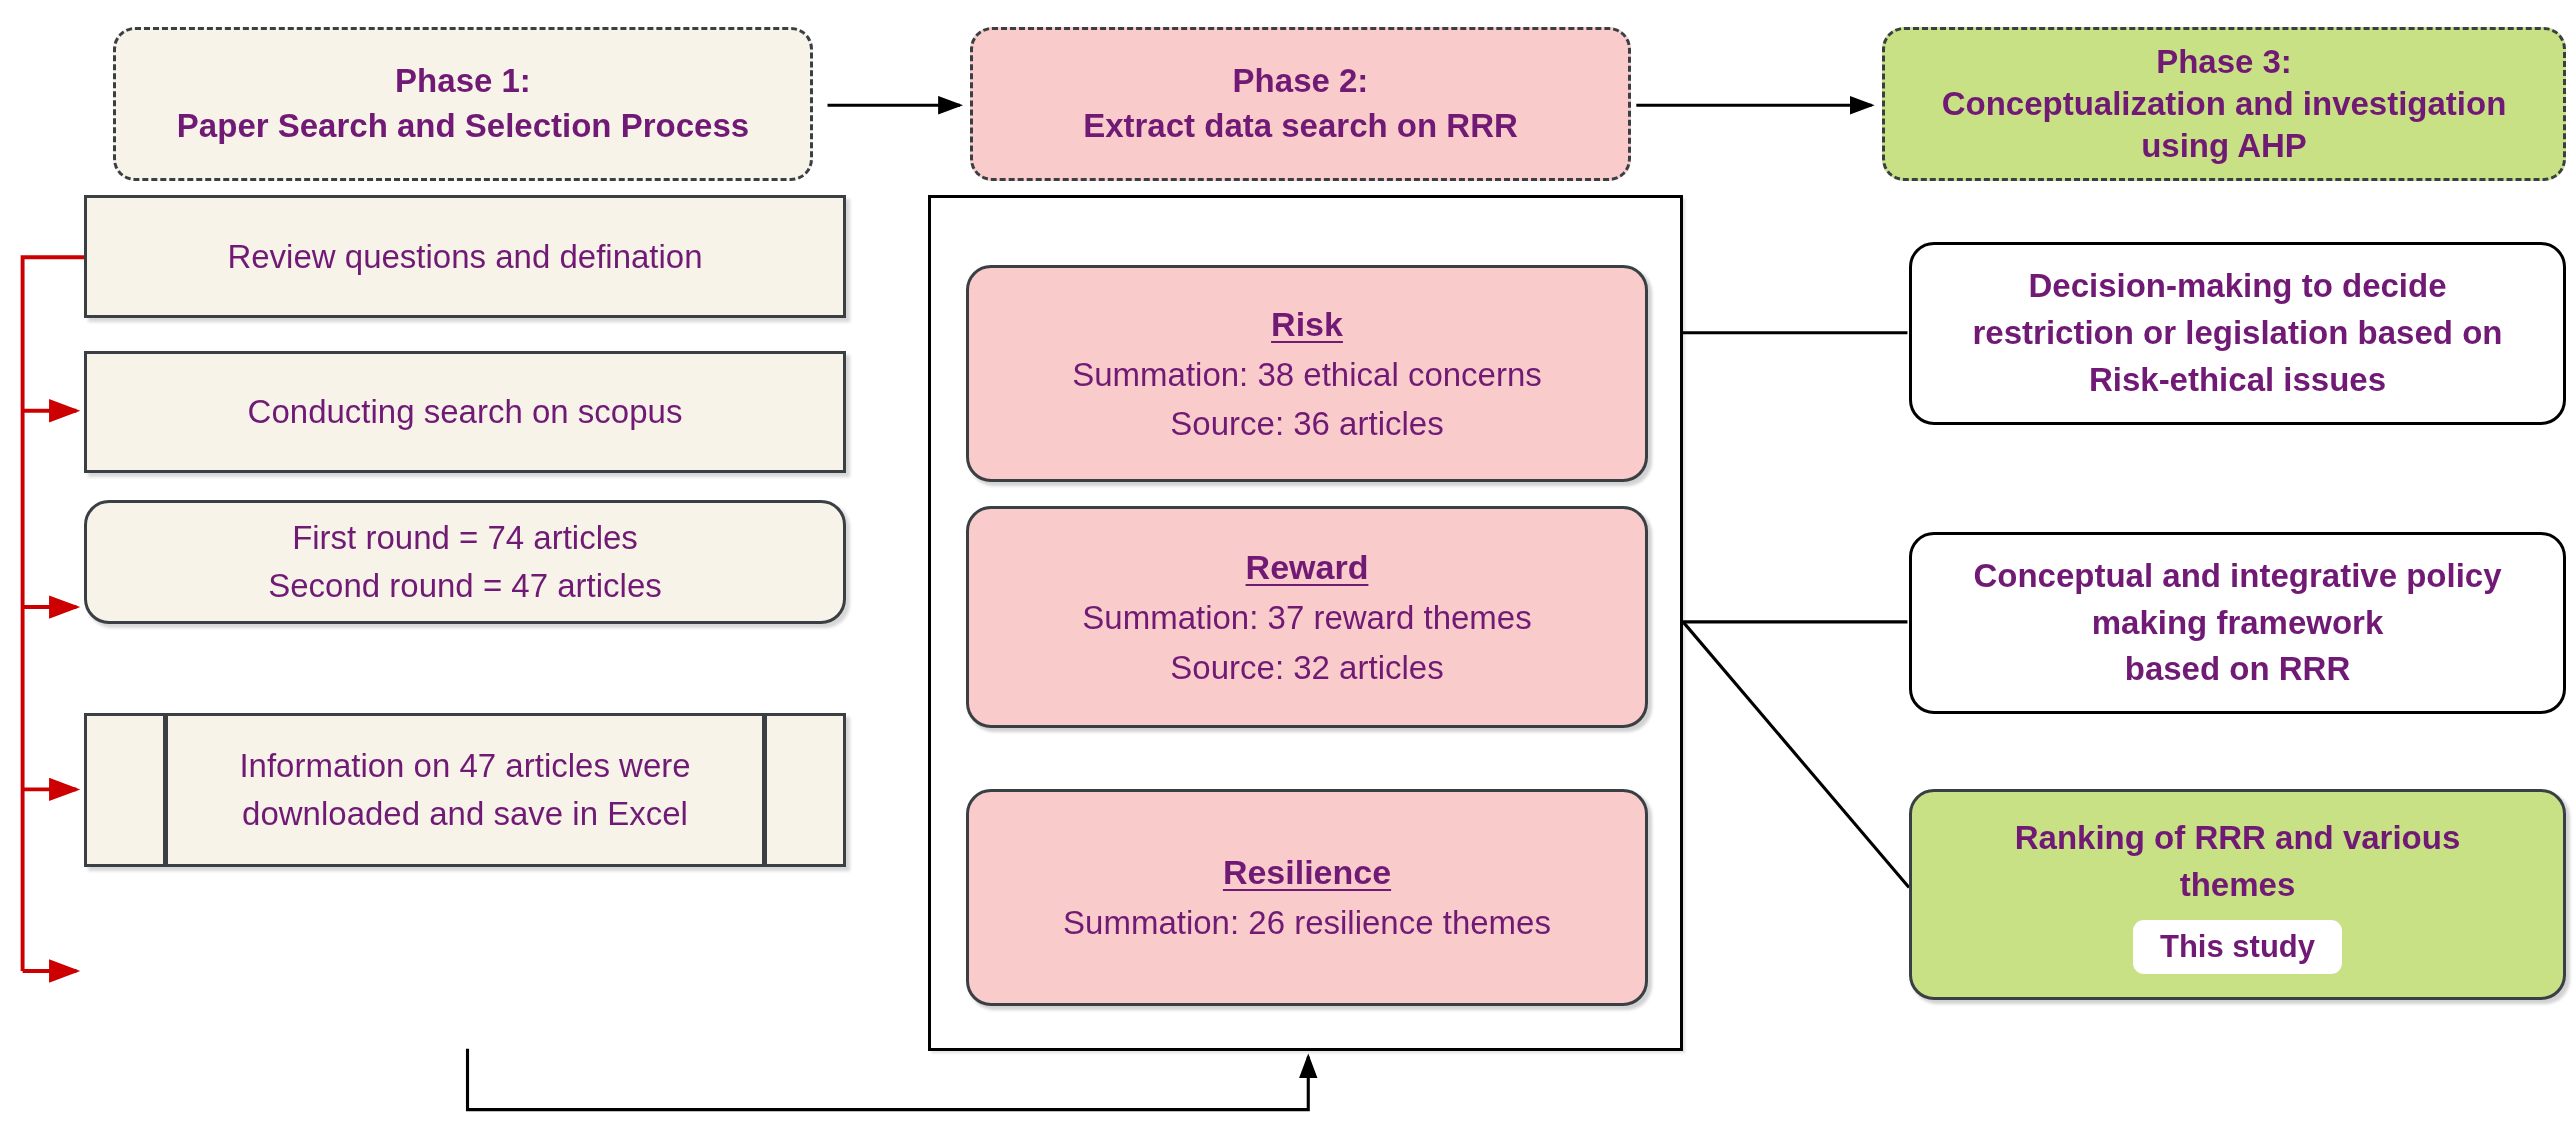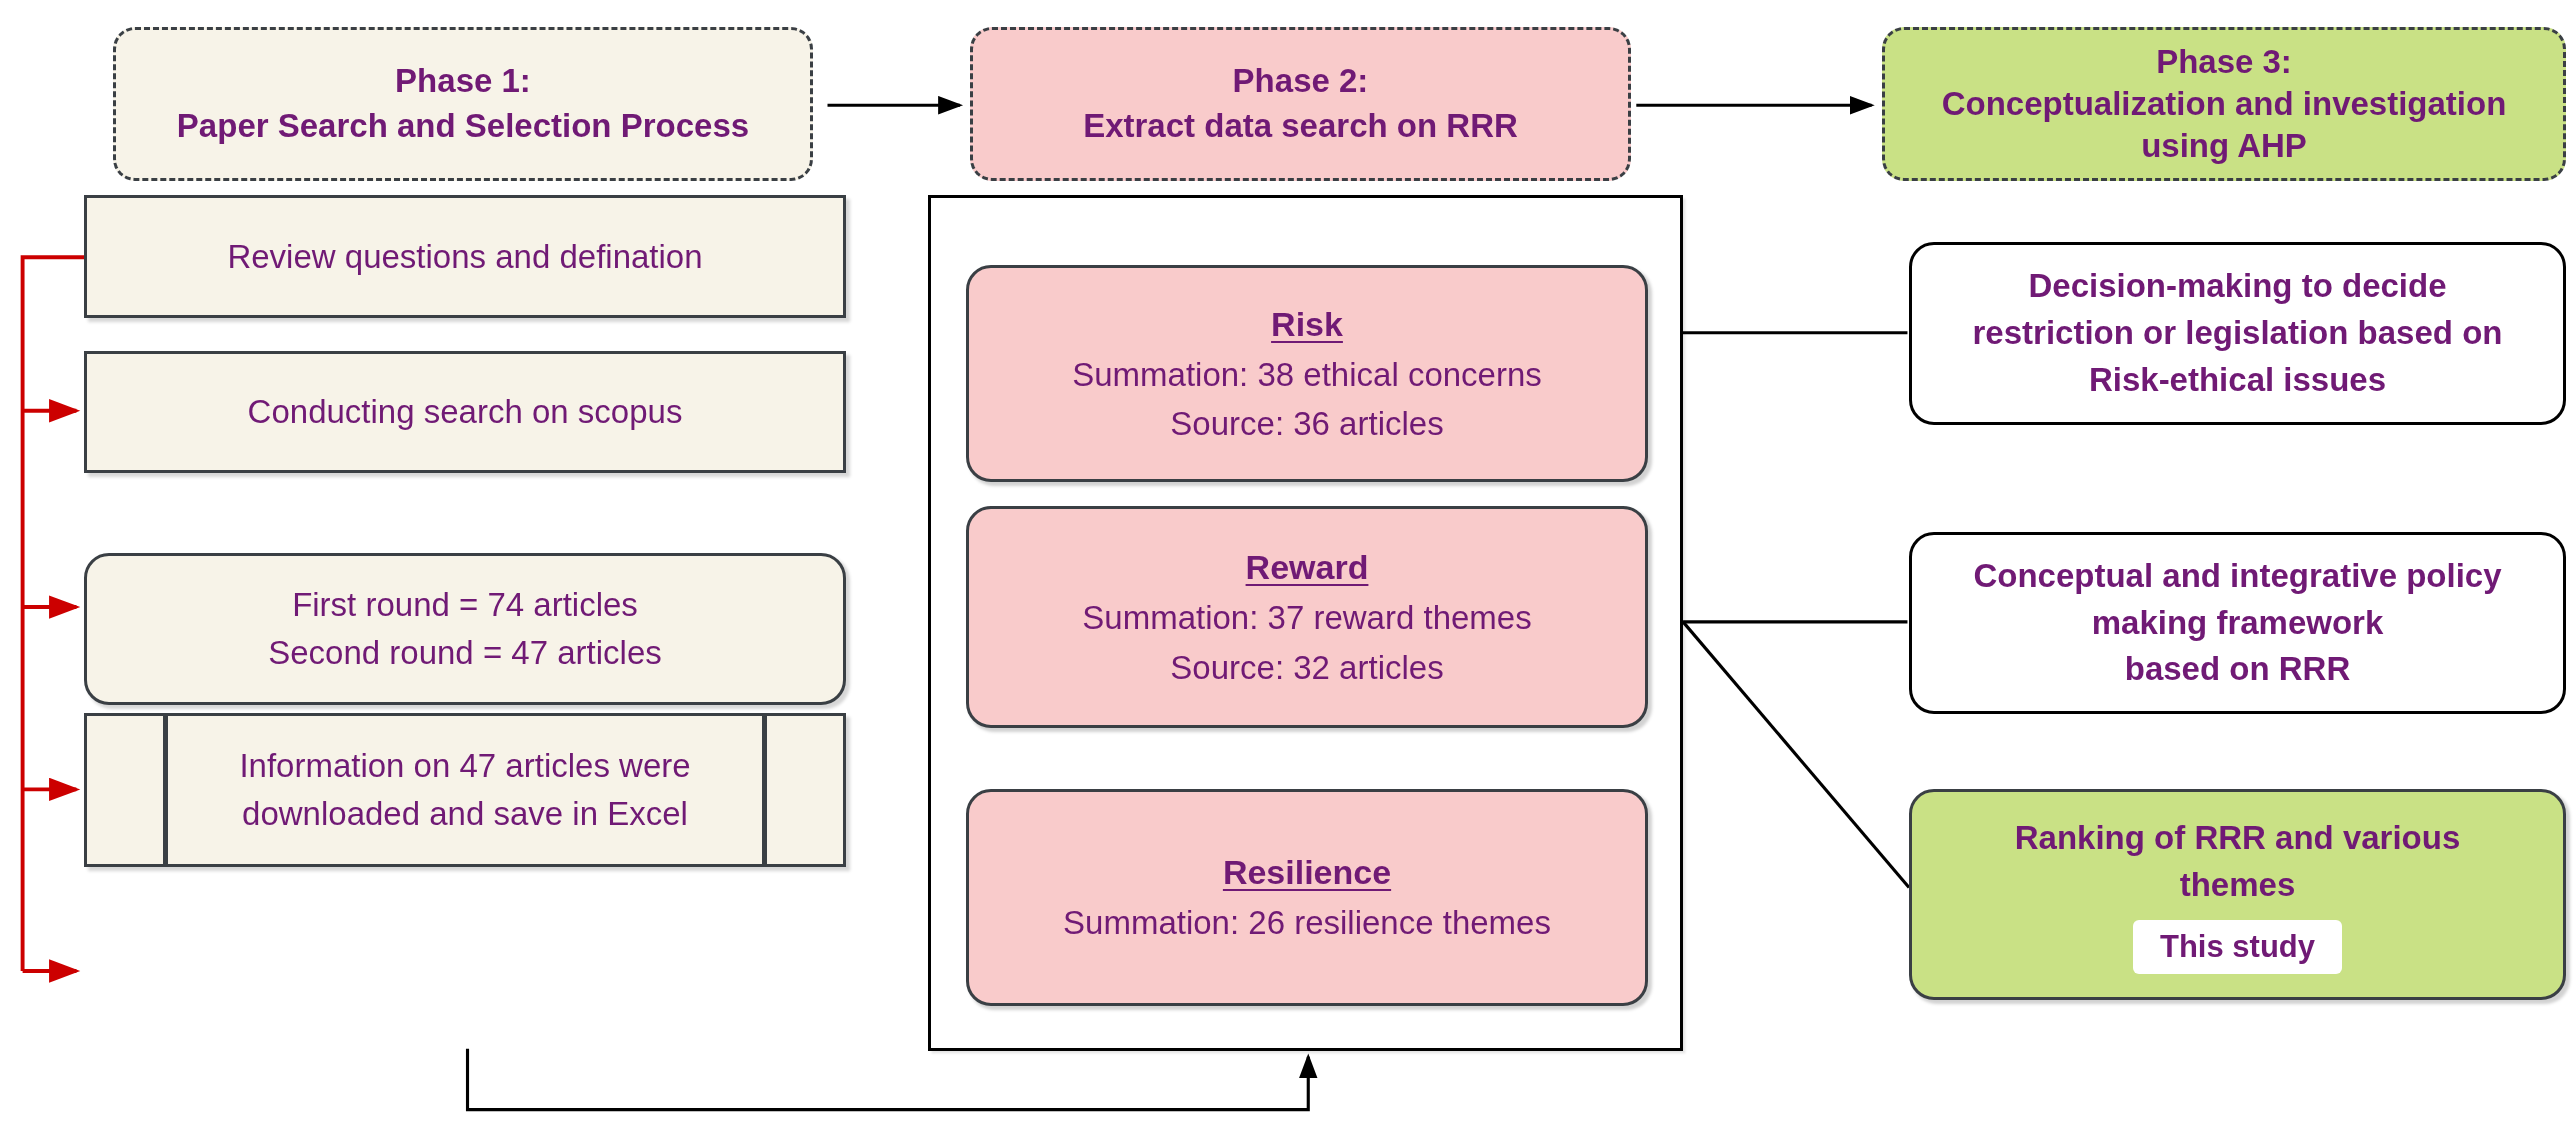--- a/index.html
+++ b/index.html
@@ -37,21 +37,21 @@
     left:84px;width:762px;
     background:var(--beige,#F7F3E8);
     border:3.9px solid #3A3F44;
     font-size:33px;
     line-height:1.45;
     box-shadow:3.9px 3.9px 3.1px rgba(0,0,0,0.16);
   }
   .rounded{border-radius:25px;}
   .b1{top:195px;height:123px;}
   .b2{top:351px;height:122px;}
-  .b3{top:553px;height:152px;}
+  .b3{top:500px;height:124px;}
   .b4{top:713px;height:154px;}
   .b5{top:895px;height:154px;line-height:1.38;}
   .b5 .count{font-weight:bold;}
   .side-divider{
     position:absolute;top:0;bottom:0;width:4.7px;
     background:#3A3F44;
   }
   .side-divider.dl{left:76px;}
   .side-divider.dr{right:76px;}
   
@@ -92,21 +92,21 @@
   .r2{top:532px;height:182px;background:#fff;border:3.9px solid #000;}
   .r3{
     top:789px;height:211px;
     background:var(--green,#C9E185);
     border:3.1px solid #3A3F44;
     box-shadow:3.9px 3.9px 3.1px rgba(0,0,0,0.18);
   }
   .badge{
     margin-top:11px;
     background:#fff;
-    border-radius:6px;
+    border-radius:11px;
     padding:4.7px 26.5px;
     font-size:31px;
     font-weight:bold;
     white-space:nowrap;
   }
   svg.connectors{
     position:absolute;left:0;top:0;width:2576px;height:1137px;
     pointer-events:none;
   }
 </style>

